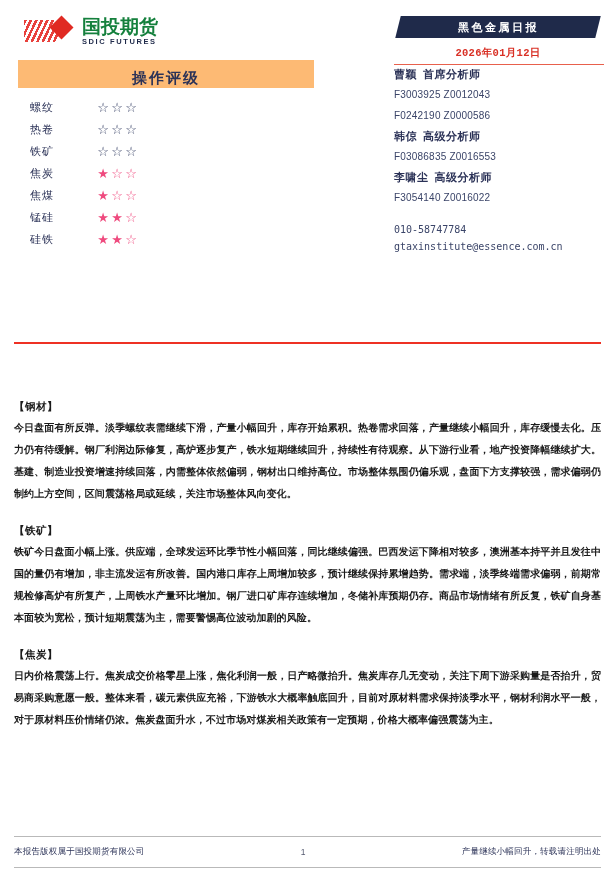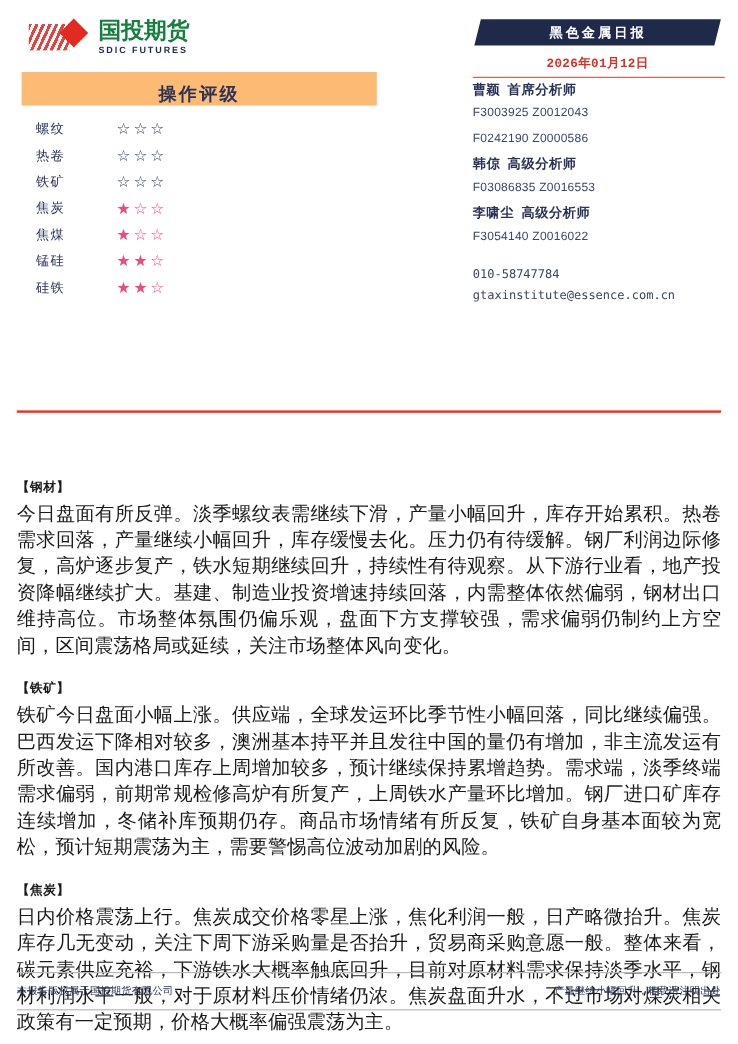--- a/index.html
+++ b/index.html
@@ -248,32 +248,33 @@
   .section-title {
     font-family: "DejaVu Sans", "Liberation Sans", sans-serif;
     font-size: 10.5px;
     font-weight: bold;
     color: #1a1a1a;
     line-height: 22px;
     letter-spacing: 0.5px;
   }
   .section-body {
     font-family: "DejaVu Sans", "Liberation Sans", sans-serif;
-    font-size: 16px;
+    font-size: 10px;
     color: #1a1a1a;
     line-height: 22px;
     text-align: justify;
     letter-spacing: 0.1px;
+    font-weight: bold;
   }
 
   
   .footer {
     position: absolute;
     left: 14px;
-    bottom: 28px;
+    bottom: 2px;
     width: 587px;
   }
   .footer-rule-top {
     width: 100%;
     height: 1px;
     background: #b9b9b9;
     margin-bottom: 9px;
   }
   .footer-row {
     display: flex;

